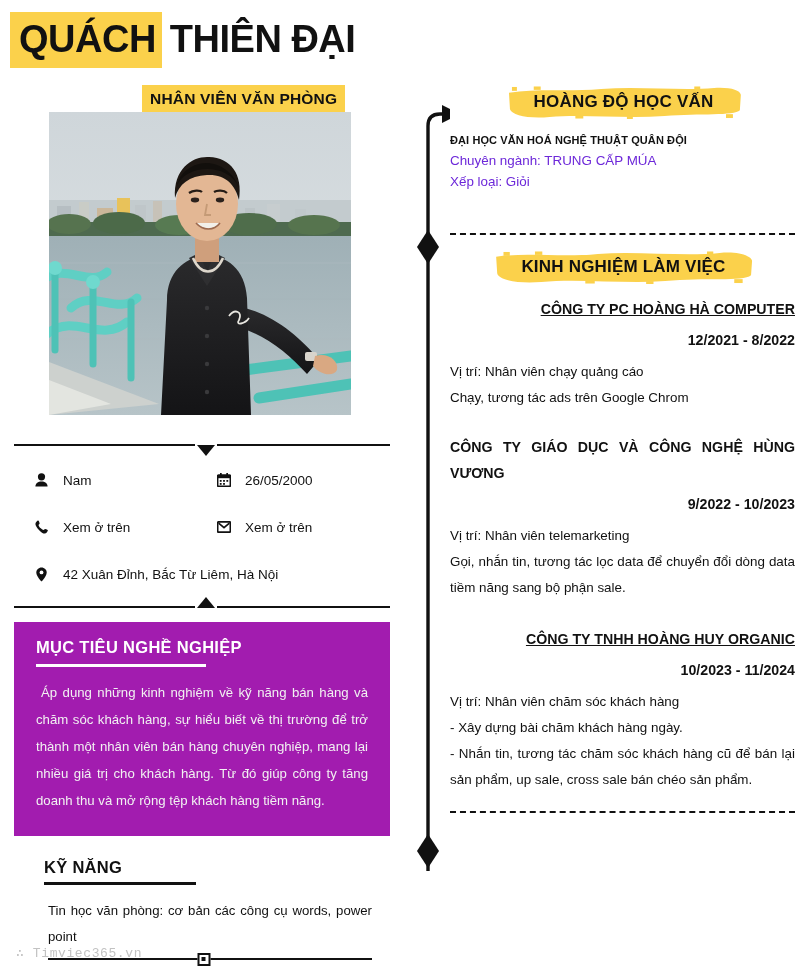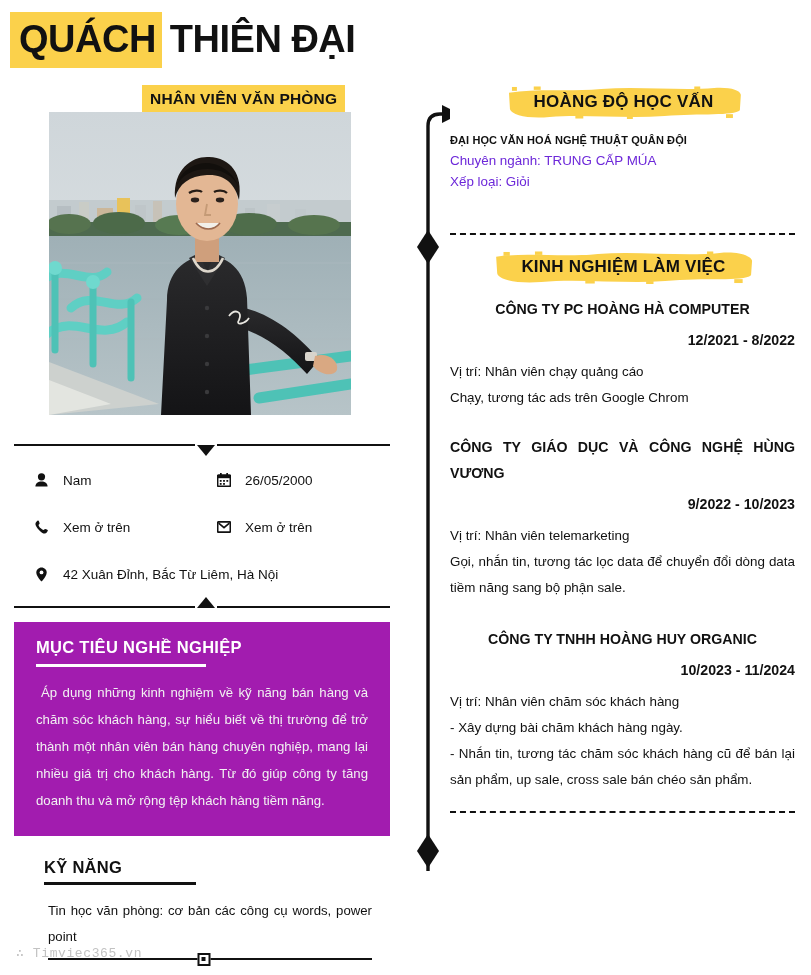--- a/index.html
+++ b/index.html
@@ -274,21 +274,21 @@
   }
 
   .exp-block { margin-top: 0; }
   .exp-co {
     font-size: 14.2px;
     font-weight: bold;
     line-height: 1.85;
     text-align: justify;
     color: #111;
   }
-  .exp-co.nowrap { text-align: center; }
+  .exp-co.nowrap { text-align: right; text-decoration: underline; }
   .exp-date {
     font-size: 14.2px;
     font-weight: bold;
     text-align: right;
     color: #111;
     margin-top: 10px;
   }
   .exp-body {
     font-size: 13.4px;
     line-height: 1.95;

